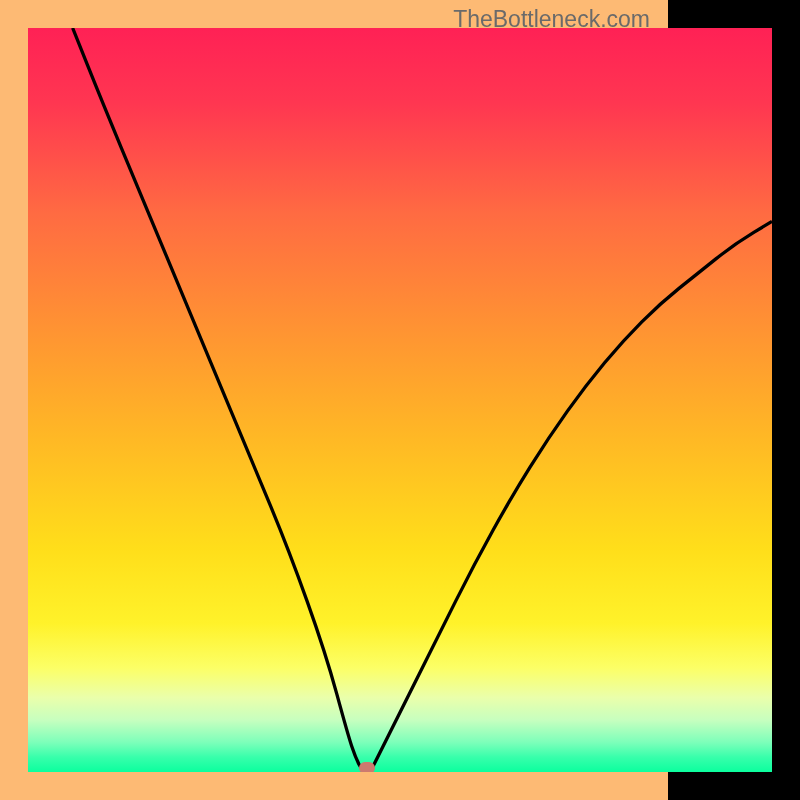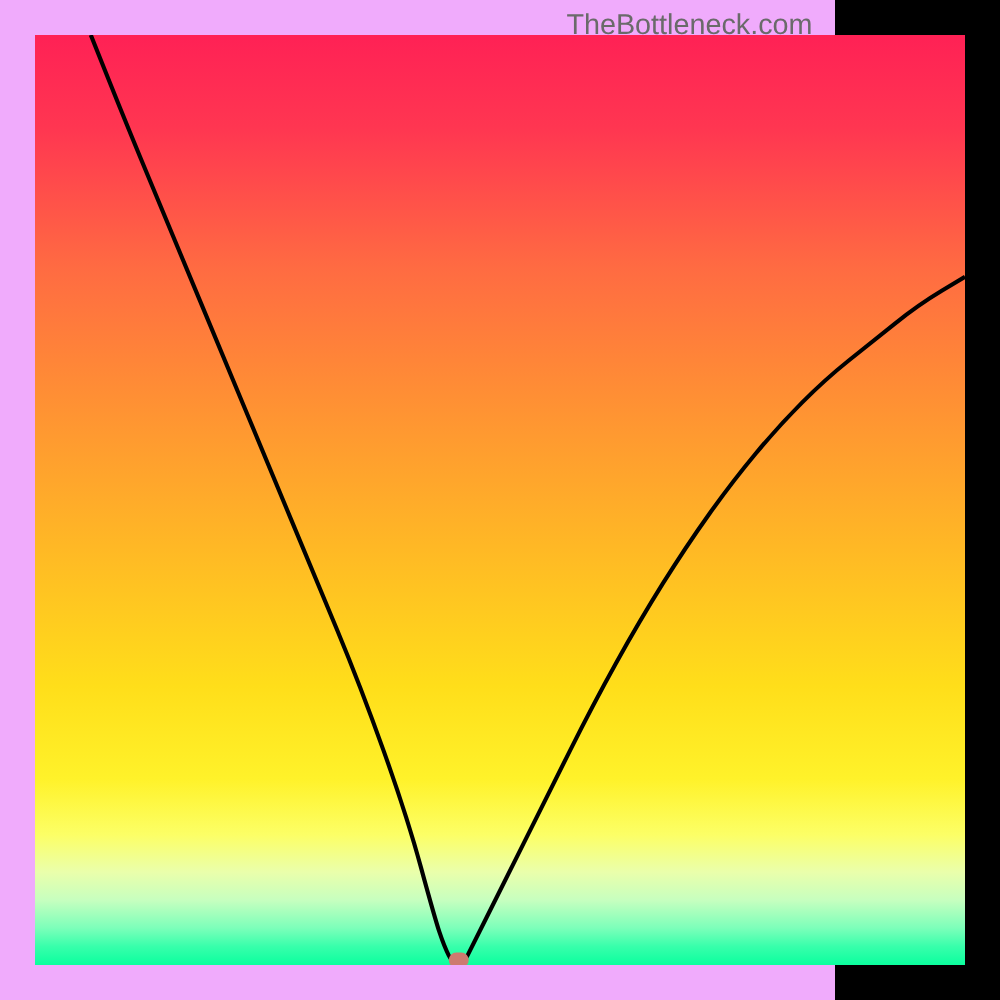--- a/index.html
+++ b/index.html
@@ -7,21 +7,21 @@
     padding: 0;
     width: 800px;
     height: 800px;
     background: #000000;
     overflow: hidden;
   }
   .frame {
     position: relative;
     width: 668px;
     height: 800px;
-    background: #f0abfc;
+    background: #fdba74;
     text-align: center;
   }
   .watermark {
     position: absolute;
     top: 6px;
     right: 18px;
     font-family: Arial, Helvetica, sans-serif;
     font-size: 23px;
     font-weight: 500;
     color: #6a6a6a;

